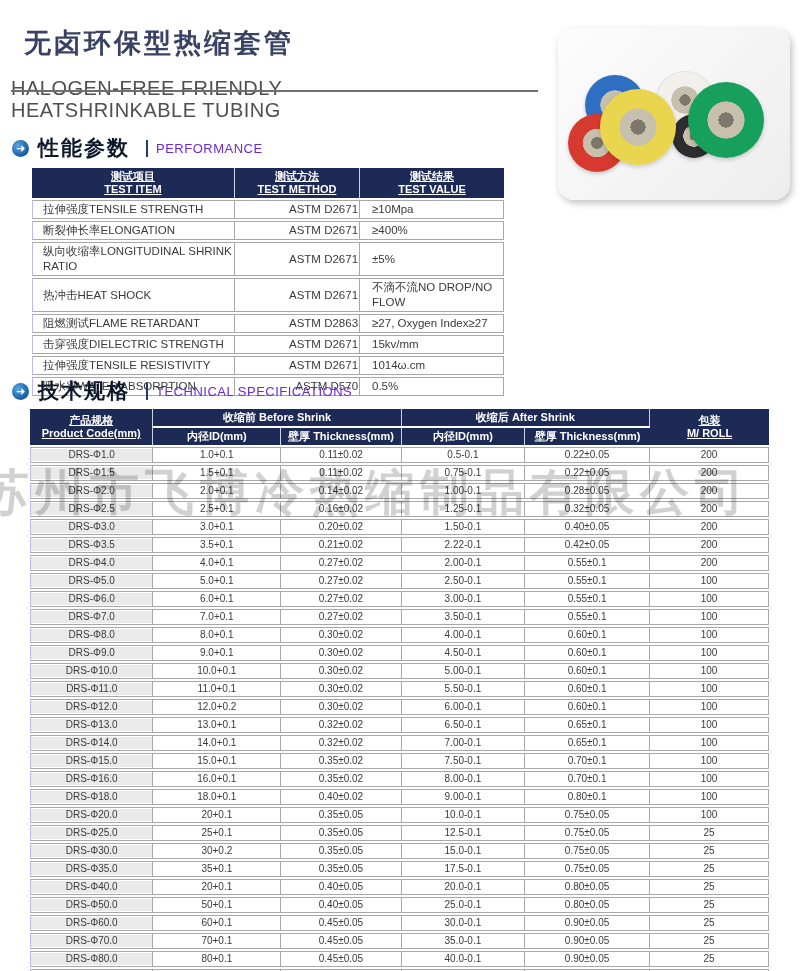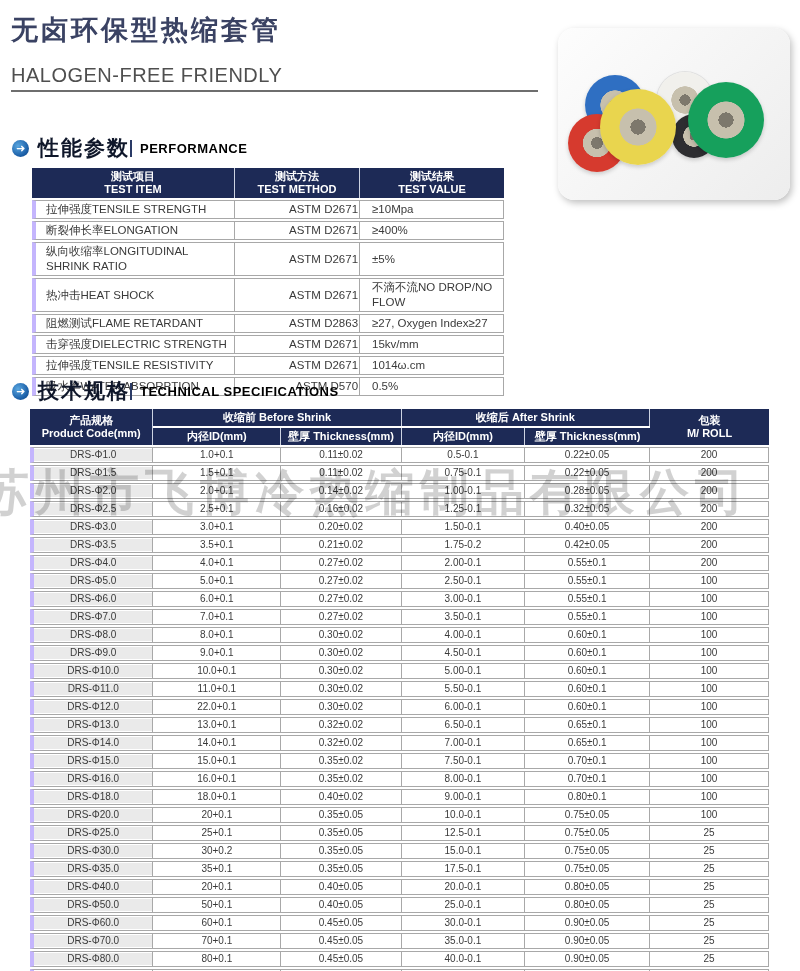--- a/index.html
+++ b/index.html
@@ -1,21 +1,21 @@
 <!DOCTYPE html>
 <html><head>
 <meta charset="utf-8">
 <style>
   html,body{margin:0;padding:0;background:#fff;}
   .page{position:relative;width:800px;height:971px;background:#fff;overflow:hidden;
         font-family:"Liberation Sans","DejaVu Sans",sans-serif;color:#333;}
 
   
   .header-block{position:absolute;left:11px;top:12px;}
-  .title-zh{font-size:27px;font-weight:bold;color:#3a4263;letter-spacing:3px;margin:0;}
+  .title-zh{font-size:27px;font-weight:bold;color:#3a4263;letter-spacing:3px;margin:13px;}
   .subtitle{margin-top:16px;font-size:20px;line-height:22px;color:#4f4f4f;
             font-weight:500;letter-spacing:0.5px;}
   .header-rule{position:absolute;left:11px;top:90px;width:527px;height:2px;background:#6e6e6e;}
 
   
   .photo-card{position:absolute;left:558px;top:28px;width:232px;height:172px;
               border-radius:16px;background:linear-gradient(135deg,#fdfdfd 0%,#ededed 100%);
               box-shadow:2px 3px 7px rgba(0,0,0,0.25);}
   .roll{position:absolute;border-radius:50%;box-shadow:0 2px 4px rgba(0,0,0,0.18);}
   .roll.r0{left:27px;top:47px;width:60px;height:60px;}   
@@ -26,31 +26,31 @@
   .roll.r5{left:42px;top:61px;width:76px;height:76px;}   
 
   
   .section-title{position:absolute;display:flex;align-items:center;}
   .perf-title{left:12px;top:134px;}
   .spec-title{left:12px;top:377px;}
   .sec-icon{display:inline-block;width:17px;height:17px;border-radius:50%;
             background:radial-gradient(circle at 35% 35%,#5aa7e0,#1b5fa8 65%,#123f74);
             color:#fff;font-size:11px;line-height:17px;text-align:center;font-weight:bold;}
   .sec-zh{font-size:21px;font-weight:bold;color:#0f172a;letter-spacing:2px;margin-left:9px;}
-  .sec-en{font-size:13px;font-weight:bold;color:#000000;letter-spacing:0.5px;
-          border-left:2px solid #2a3a66;padding-left:8px;margin-left:0;line-height:17px;}
+  .sec-en{font-size:13px;font-weight:normal;color:#6d28d9;letter-spacing:0.5px;
+          border-left:2px solid #2a3a66;padding-left:8px;margin-left:16px;line-height:17px;}
 
   
   table{border-collapse:separate;border-spacing:0 2px;table-layout:fixed;}
   th{background:#1d2a56;color:#fff;font-weight:bold;vertical-align:middle;padding:2px 0;}
   th:not(:last-child){border-right:1px solid #cdd3e2;}
-  th span{display:block;line-height:13px;}
+  th span{display:block;line-height:13px;text-decoration:underline;}
   td{background:#fff;border-top:1px solid #a8a8a8;border-bottom:1px solid #a8a8a8;
      border-right:1px solid #a8a8a8;vertical-align:middle;}
-  td:first-child{border-left:4px solid #c4b5fd;}
+  td:first-child{border-left:1px solid #c4b5fd;}
 
   
   .perf-table{position:absolute;left:32px;top:166px;width:472px;}
   .perf-table th{font-size:11px;}
   .perf-table td{font-size:11.5px;line-height:15px;color:#3a3a3a;}
   .perf-table td:nth-child(1){text-align:left;padding-left:10px;}
   .perf-table td:nth-child(2){text-align:right;}
   .perf-table td:nth-child(3){text-align:left;padding-left:12px;}
 
   
@@ -66,20 +66,21 @@
 </style>
 </head>
 <body>
 
 <div class="page">
 
   <div class="header-block">
     <h1 class="title-zh">无卤环保型热缩套管</h1>
     <div class="subtitle">
       <div>HALOGEN-FREE FRIENDLY</div>
+      <div>HEATSHRINKABLE TUBING</div>
     </div>
   </div>
   <div class="header-rule"></div>
 
   <div class="photo-card" id="photo-card">
       <div class="roll r0" style="background: radial-gradient(circle, rgb(125, 120, 108) 0px, rgb(125, 120, 108) 14%, rgb(199, 192, 173) 14%, rgb(199, 192, 173) 34%, rgb(47, 111, 194) 35%, rgb(47, 111, 194) 100%);"></div>
       <div class="roll r1" style="background: radial-gradient(circle, rgb(125, 120, 108) 0px, rgb(125, 120, 108) 14%, rgb(199, 192, 173) 14%, rgb(199, 192, 173) 34%, rgb(241, 240, 236) 35%, rgb(241, 240, 236) 100%);"></div>
       <div class="roll r2" style="background: radial-gradient(circle, rgb(125, 120, 108) 0px, rgb(125, 120, 108) 14%, rgb(199, 192, 173) 14%, rgb(199, 192, 173) 34%, rgb(214, 58, 46) 35%, rgb(214, 58, 46) 100%);"></div>
       <div class="roll r3" style="background: radial-gradient(circle, rgb(125, 120, 108) 0px, rgb(125, 120, 108) 14%, rgb(199, 192, 173) 14%, rgb(199, 192, 173) 34%, rgb(45, 45, 48) 35%, rgb(45, 45, 48) 100%);"></div>
       <div class="roll r4" style="background: radial-gradient(circle, rgb(125, 120, 108) 0px, rgb(125, 120, 108) 14%, rgb(199, 192, 173) 14%, rgb(199, 192, 173) 34%, rgb(22, 160, 92) 35%, rgb(22, 160, 92) 100%);"></div>
@@ -231,21 +232,21 @@
           <td>3.0+0.1</td>
           <td>0.20±0.02</td>
           <td>1.50-0.1</td>
           <td>0.40±0.05</td>
           <td>200</td>
         </tr>
         <tr>
           <td class="code">DRS-Φ3.5</td>
           <td>3.5+0.1</td>
           <td>0.21±0.02</td>
-          <td>1.75-0.2</td>
+          <td>2.22-0.1</td>
           <td>0.42±0.05</td>
           <td>200</td>
         </tr>
         <tr>
           <td class="code">DRS-Φ4.0</td>
           <td>4.0+0.1</td>
           <td>0.27±0.02</td>
           <td>2.00-0.1</td>
           <td>0.55±0.1</td>
           <td>200</td>
@@ -301,21 +302,21 @@
         <tr>
           <td class="code">DRS-Φ11.0</td>
           <td>11.0+0.1</td>
           <td>0.30±0.02</td>
           <td>5.50-0.1</td>
           <td>0.60±0.1</td>
           <td>100</td>
         </tr>
         <tr>
           <td class="code">DRS-Φ12.0</td>
-          <td>22.0+0.1</td>
+          <td>12.0+0.2</td>
           <td>0.30±0.02</td>
           <td>6.00-0.1</td>
           <td>0.60±0.1</td>
           <td>100</td>
         </tr>
         <tr>
           <td class="code">DRS-Φ13.0</td>
           <td>13.0+0.1</td>
           <td>0.32±0.02</td>
           <td>6.50-0.1</td>

